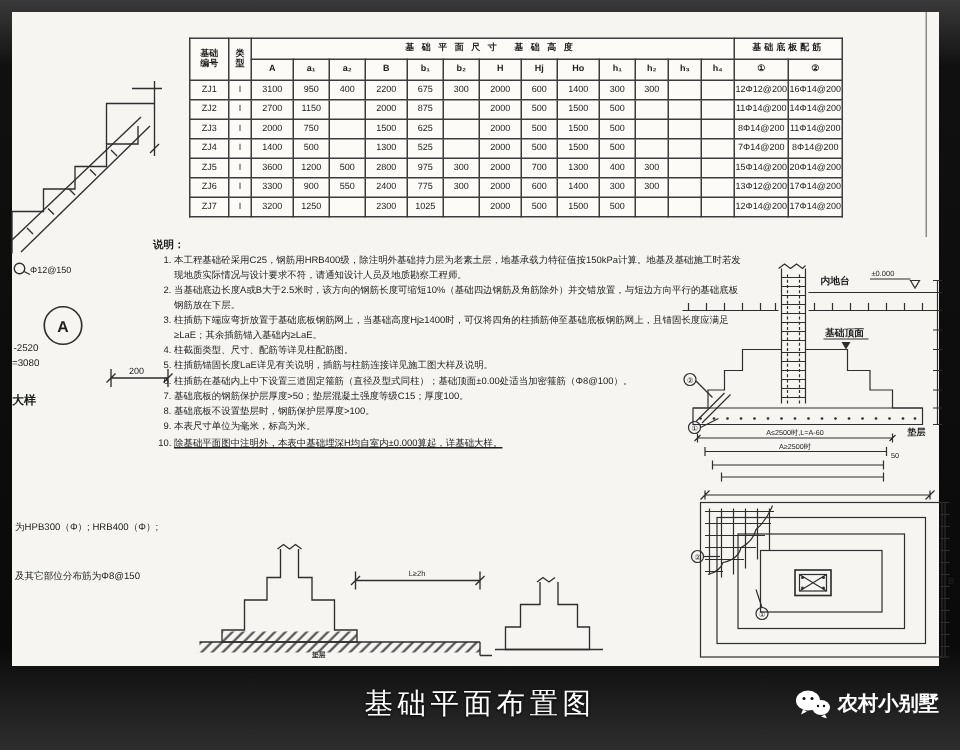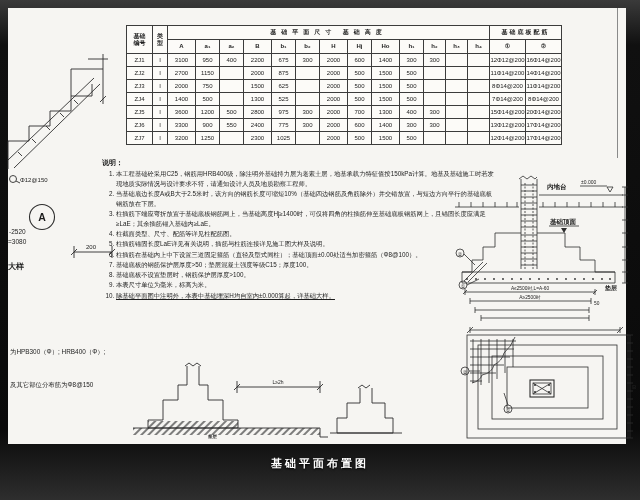--- a/index.html
+++ b/index.html
@@ -29,21 +29,21 @@
   .notes li{margin-bottom:0.5px;}
   .notes li:nth-child(10){text-decoration:underline;}
 
   .bl-text{position:absolute;left:2px;top:340px;width:126px;color:#1d1d1d;font-size:6.4px;line-height:1.2;}
   .bl-text p{margin:0;}
   .bl-text .l2{margin-top:25px;}
 
   
   .titlebar{position:absolute;left:0;top:445px;width:640px;height:55px;}
   .sheet-title{position:absolute;left:0;right:0;top:11px;text-align:center;color:#fff;
-    font-size:11px;font-weight:bold;letter-spacing:3px;text-shadow:0 1px 2px #000;}
+    font-size:19px;font-weight:normal;letter-spacing:3px;text-shadow:0 1px 2px #000;}
   .brand{position:absolute;right:14px;top:14px;display:flex;align-items:center;gap:5px;
     color:#fff;font-size:13.5px;font-weight:bold;}
   .brand svg{display:block;}
   text{font-family:"Liberation Sans",sans-serif;}
 </style>
 </head>
 <body>
 
 <div class="stage">
   <div class="canvas">
@@ -383,14 +383,27 @@
           <circle cx="89" cy="67" r="1"></circle>
       </g>
       <text x="5" y="48.5" font-size="5" text-anchor="middle" fill="#1d1d1d">②</text>
       <text x="48" y="86.5" font-size="5" text-anchor="middle" fill="#1d1d1d">①</text>
       <text x="172" y="64" font-size="6" font-weight="bold" fill="#1d1d1d">B</text>
     </svg>
   </div>
 
   <div class="titlebar">
     <div class="sheet-title">基础平面布置图</div>
+    <div class="brand">
+      <svg width="24" height="20" viewBox="0 0 36 30">
+        <ellipse cx="13" cy="12" rx="12" ry="10" fill="#fff"></ellipse>
+        <path d="M8,21 l-2,5 l6,-3 z" fill="#fff"></path>
+        <circle cx="9" cy="10" r="1.5" fill="#0b0b0b"></circle>
+        <circle cx="17" cy="10" r="1.5" fill="#0b0b0b"></circle>
+        <ellipse cx="26" cy="19" rx="9" ry="7.5" fill="#fff"></ellipse>
+        <path d="M30,26 l2,4 l-6,-2 z" fill="#fff"></path>
+        <circle cx="23" cy="17.5" r="1.2" fill="#0b0b0b"></circle>
+        <circle cx="29" cy="17.5" r="1.2" fill="#0b0b0b"></circle>
+      </svg>
+      <span>农村小别墅</span>
+    </div>
   </div>
 </div>
 
 </body></html>

